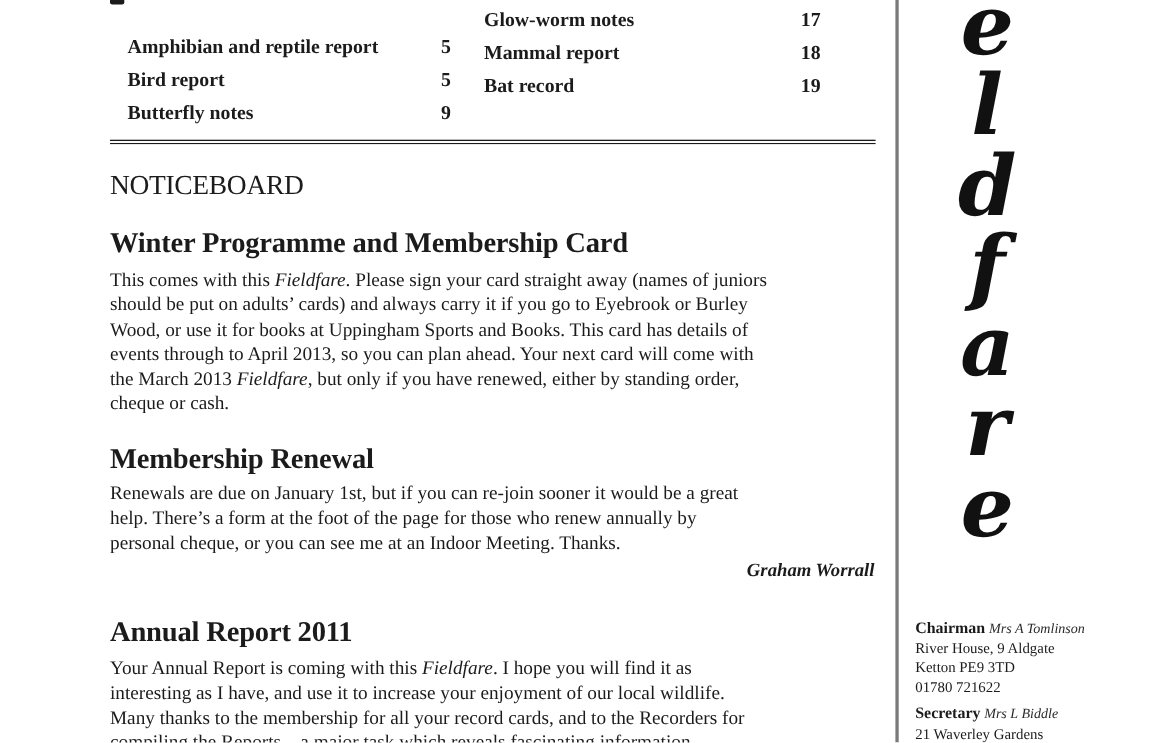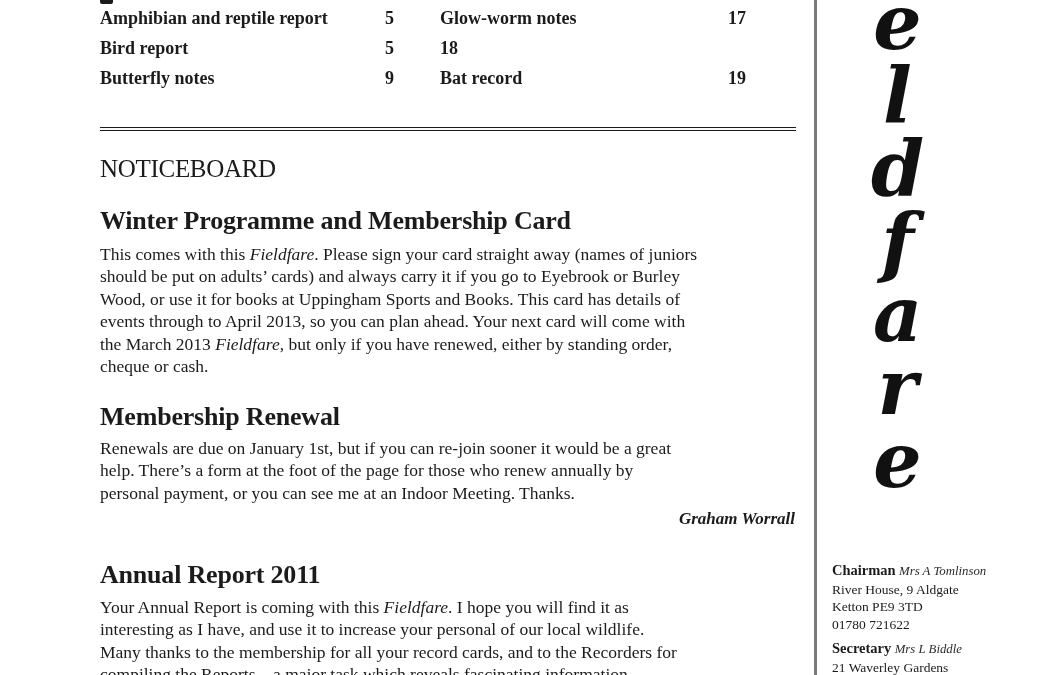--- a/index.html
+++ b/index.html
@@ -9,21 +9,21 @@
     font-family:"Liberation Serif", serif;
   }
   .abs{position:absolute;}
   .it{font-style:italic;}
 
   
   .frag{left:100px;top:0;width:13px;height:4px;background:#1b1b1b;border-radius:0 0 2px 2px;}
 
   
   .toc-col{top:3px;}
-  .toc-col-left{left:100px;width:312px;}
+  .toc-col-left{left:116px;width:312px;margin-top:24px;}
   .toc-col-right{left:440px;width:320px;}
   .toc-row{display:flex;height:30px;line-height:30px;font-size:18px;font-weight:bold;}
   .toc-col-left  .toc-label{width:285px;flex:0 0 285px;}
   .toc-col-right .toc-label{width:288px;flex:0 0 288px;}
   .toc-page{flex:1;}
 
   
   .hrule{left:100px;top:127px;width:696px;height:4px;
     background:linear-gradient(to bottom,#1b1b1b 0 1.5px,#fafafa 1.5px 2.6px,#1b1b1b 2.6px 4px);}
   .vrule{left:814px;top:0;width:3px;height:675px;background:#7a7a7a;}
@@ -75,20 +75,21 @@
     <span class="toc-page">9</span>
   </div>
 </div>
 
 <div class="abs toc-col toc-col-right">
   <div class="toc-row">
     <span class="toc-label">Glow-worm notes</span>
     <span class="toc-page">17</span>
   </div>
   <div class="toc-row">
+    <span class="toc-label">Mammal report</span>
     <span class="toc-page">18</span>
   </div>
   <div class="toc-row">
     <span class="toc-label">Bat record</span>
     <span class="toc-page">19</span>
   </div>
 </div>
 
 <div class="abs hrule"></div>
 
@@ -101,29 +102,29 @@
     <div><span>Wood, or use it for books at Uppingham Sports and Books. This card has details of</span></div>
     <div><span>events through to April 2013, so you can plan ahead. Your next card will come with</span></div>
     <div><span>the March 2013 </span><span class="it">Fieldfare</span><span>, but only if you have renewed, either by standing order,</span></div>
     <div><span>cheque or cash.</span></div>
   </div>
 
 <div class="abs h2 h2-renewal">Membership Renewal</div>
 <div class="abs para para-renewal">
     <div><span>Renewals are due on January 1st, but if you can re-join sooner it would be a great</span></div>
     <div><span>help. There’s a form at the foot of the page for those who renew annually by</span></div>
-    <div><span>personal payment, or you can see me at an Indoor Meeting. Thanks.</span></div>
+    <div><span>personal cheque, or you can see me at an Indoor Meeting. Thanks.</span></div>
   </div>
 
 <div class="abs signature">Graham Worrall</div>
 
 <div class="abs h2 h2-annual">Annual Report 2011</div>
 <div class="abs para para-annual">
     <div><span>Your Annual Report is coming with this </span><span class="it">Fieldfare</span><span>. I hope you will find it as</span></div>
-    <div><span>interesting as I have, and use it to increase your personal of our local wildlife.</span></div>
+    <div><span>interesting as I have, and use it to increase your enjoyment of our local wildlife.</span></div>
     <div><span>Many thanks to the membership for all your record cards, and to the Recorders for</span></div>
     <div><span>compiling the Reports – a major task which reveals fascinating information</span></div>
   </div>
 
 <div class="abs vrule"></div>
 
 <div class="abs masthead">
   <span>e</span>
   <span>l</span>
   <span>d</span>

